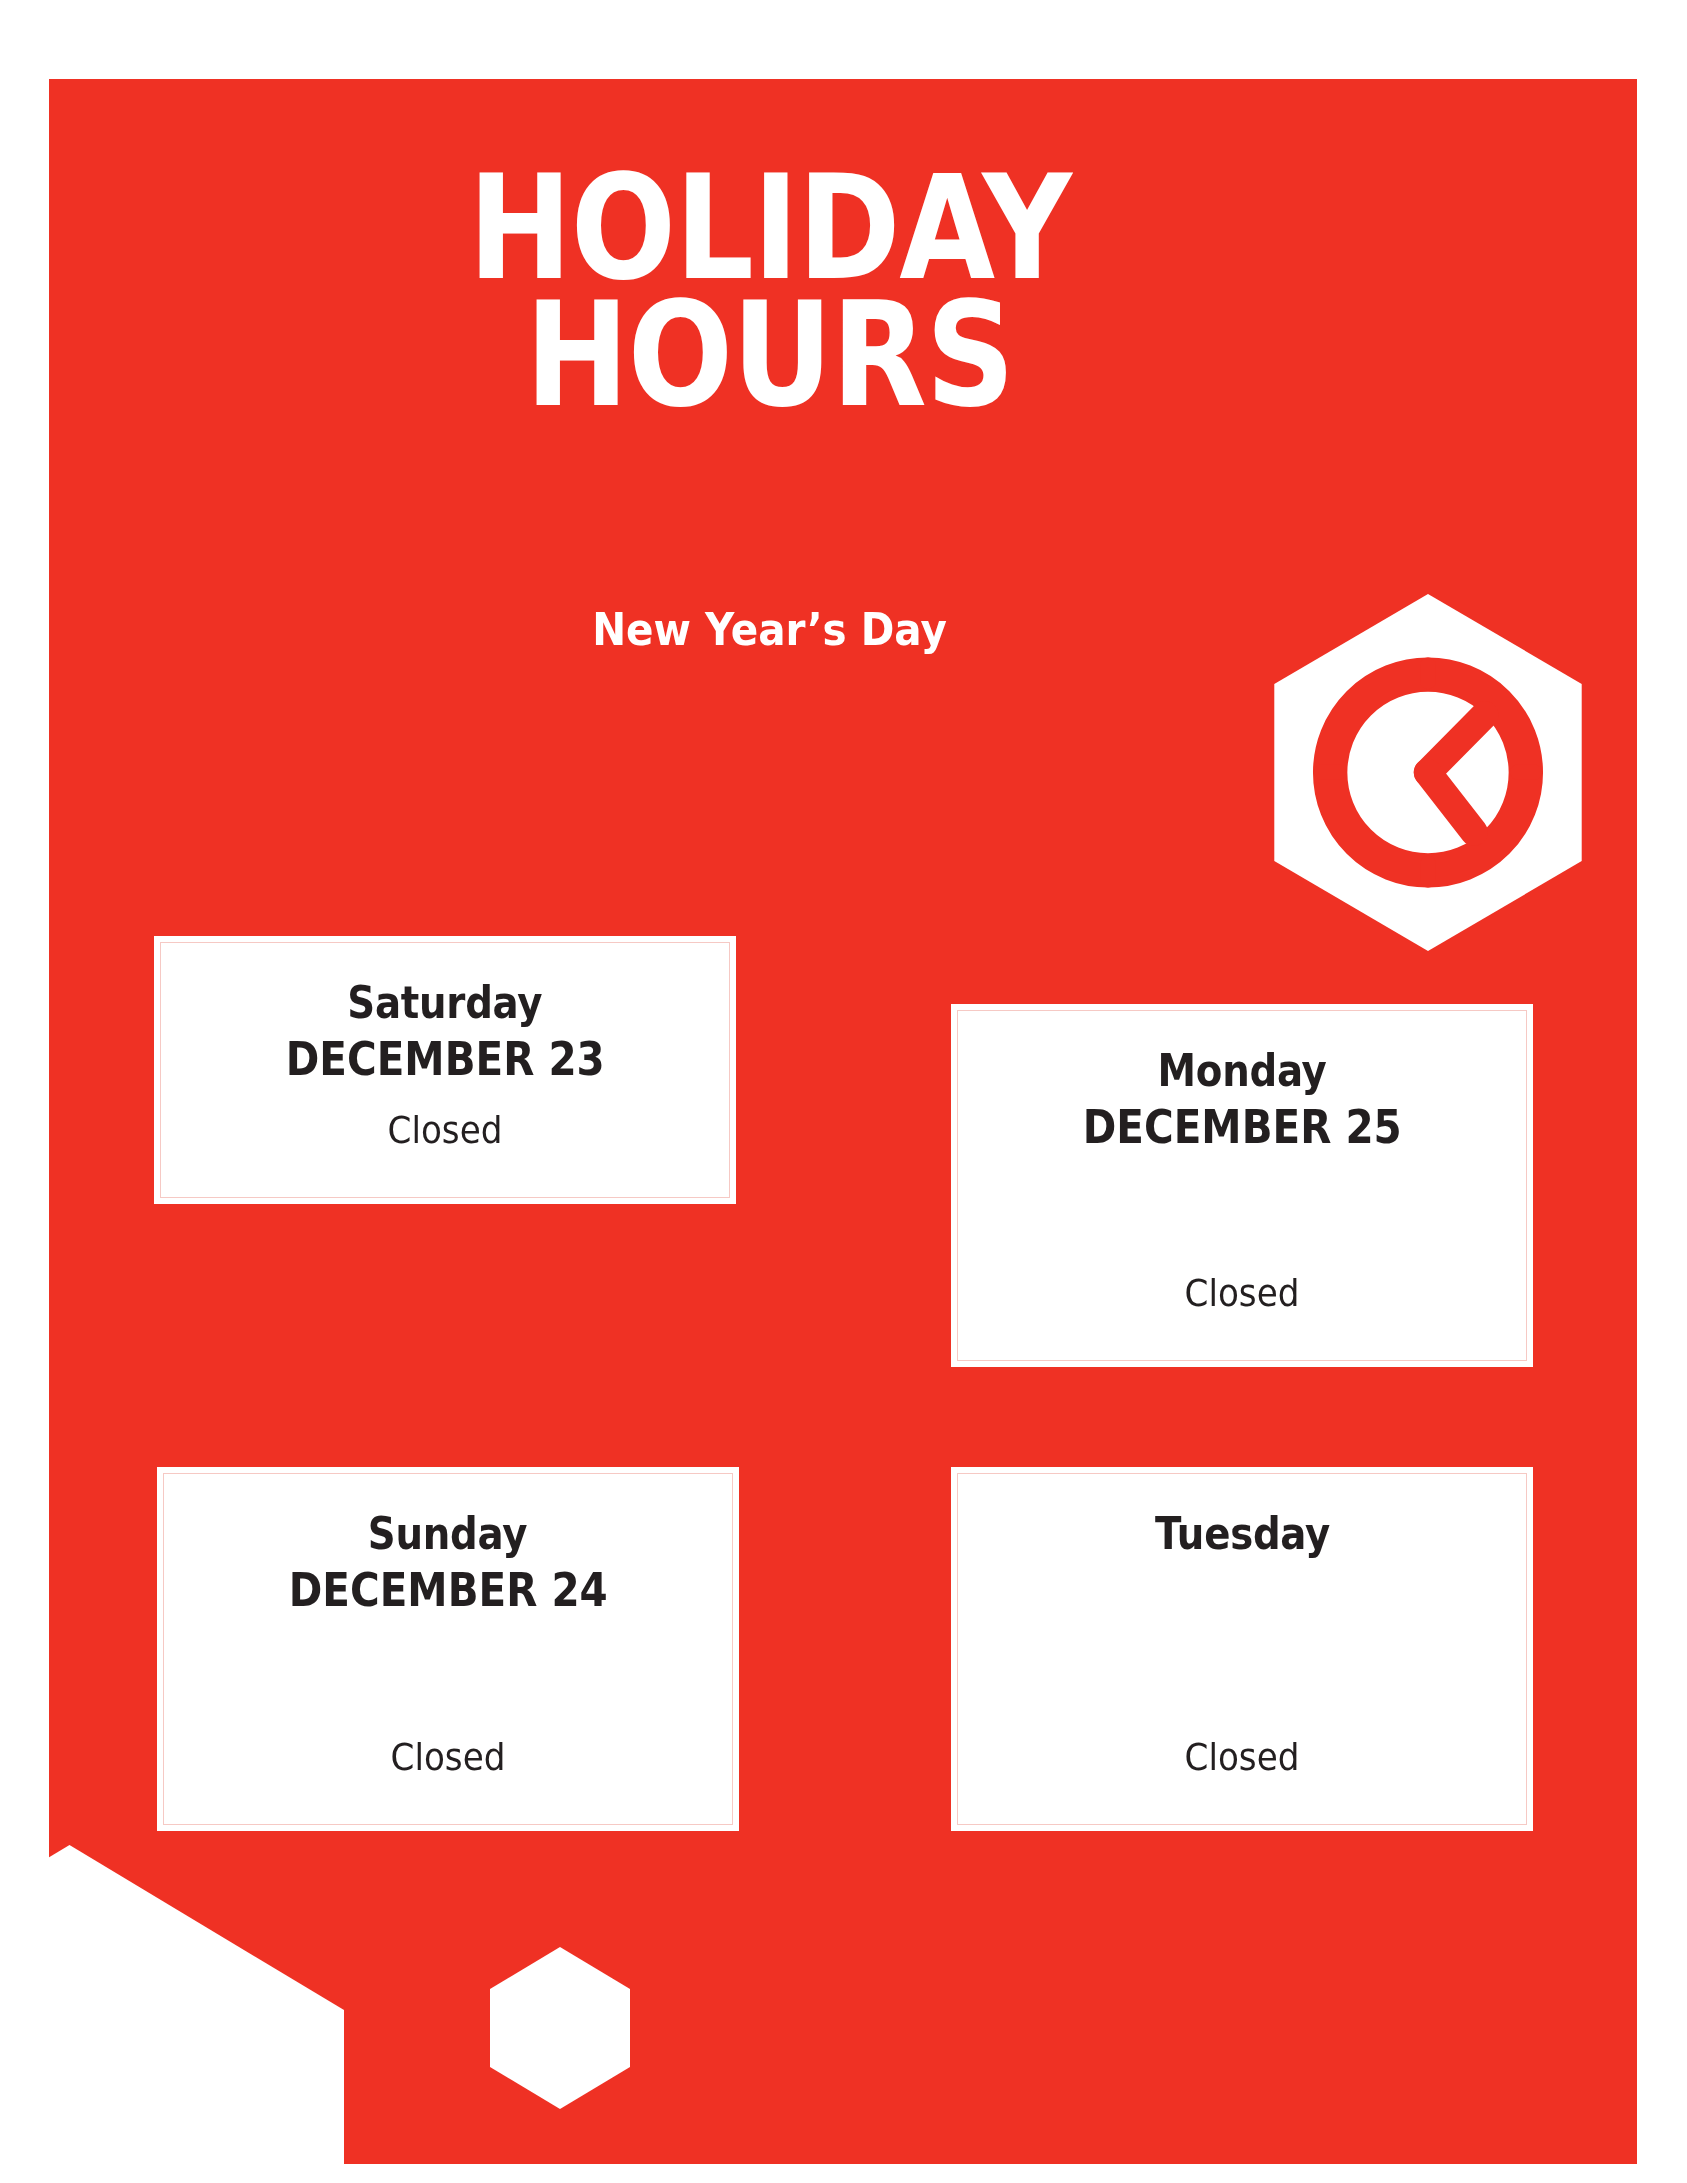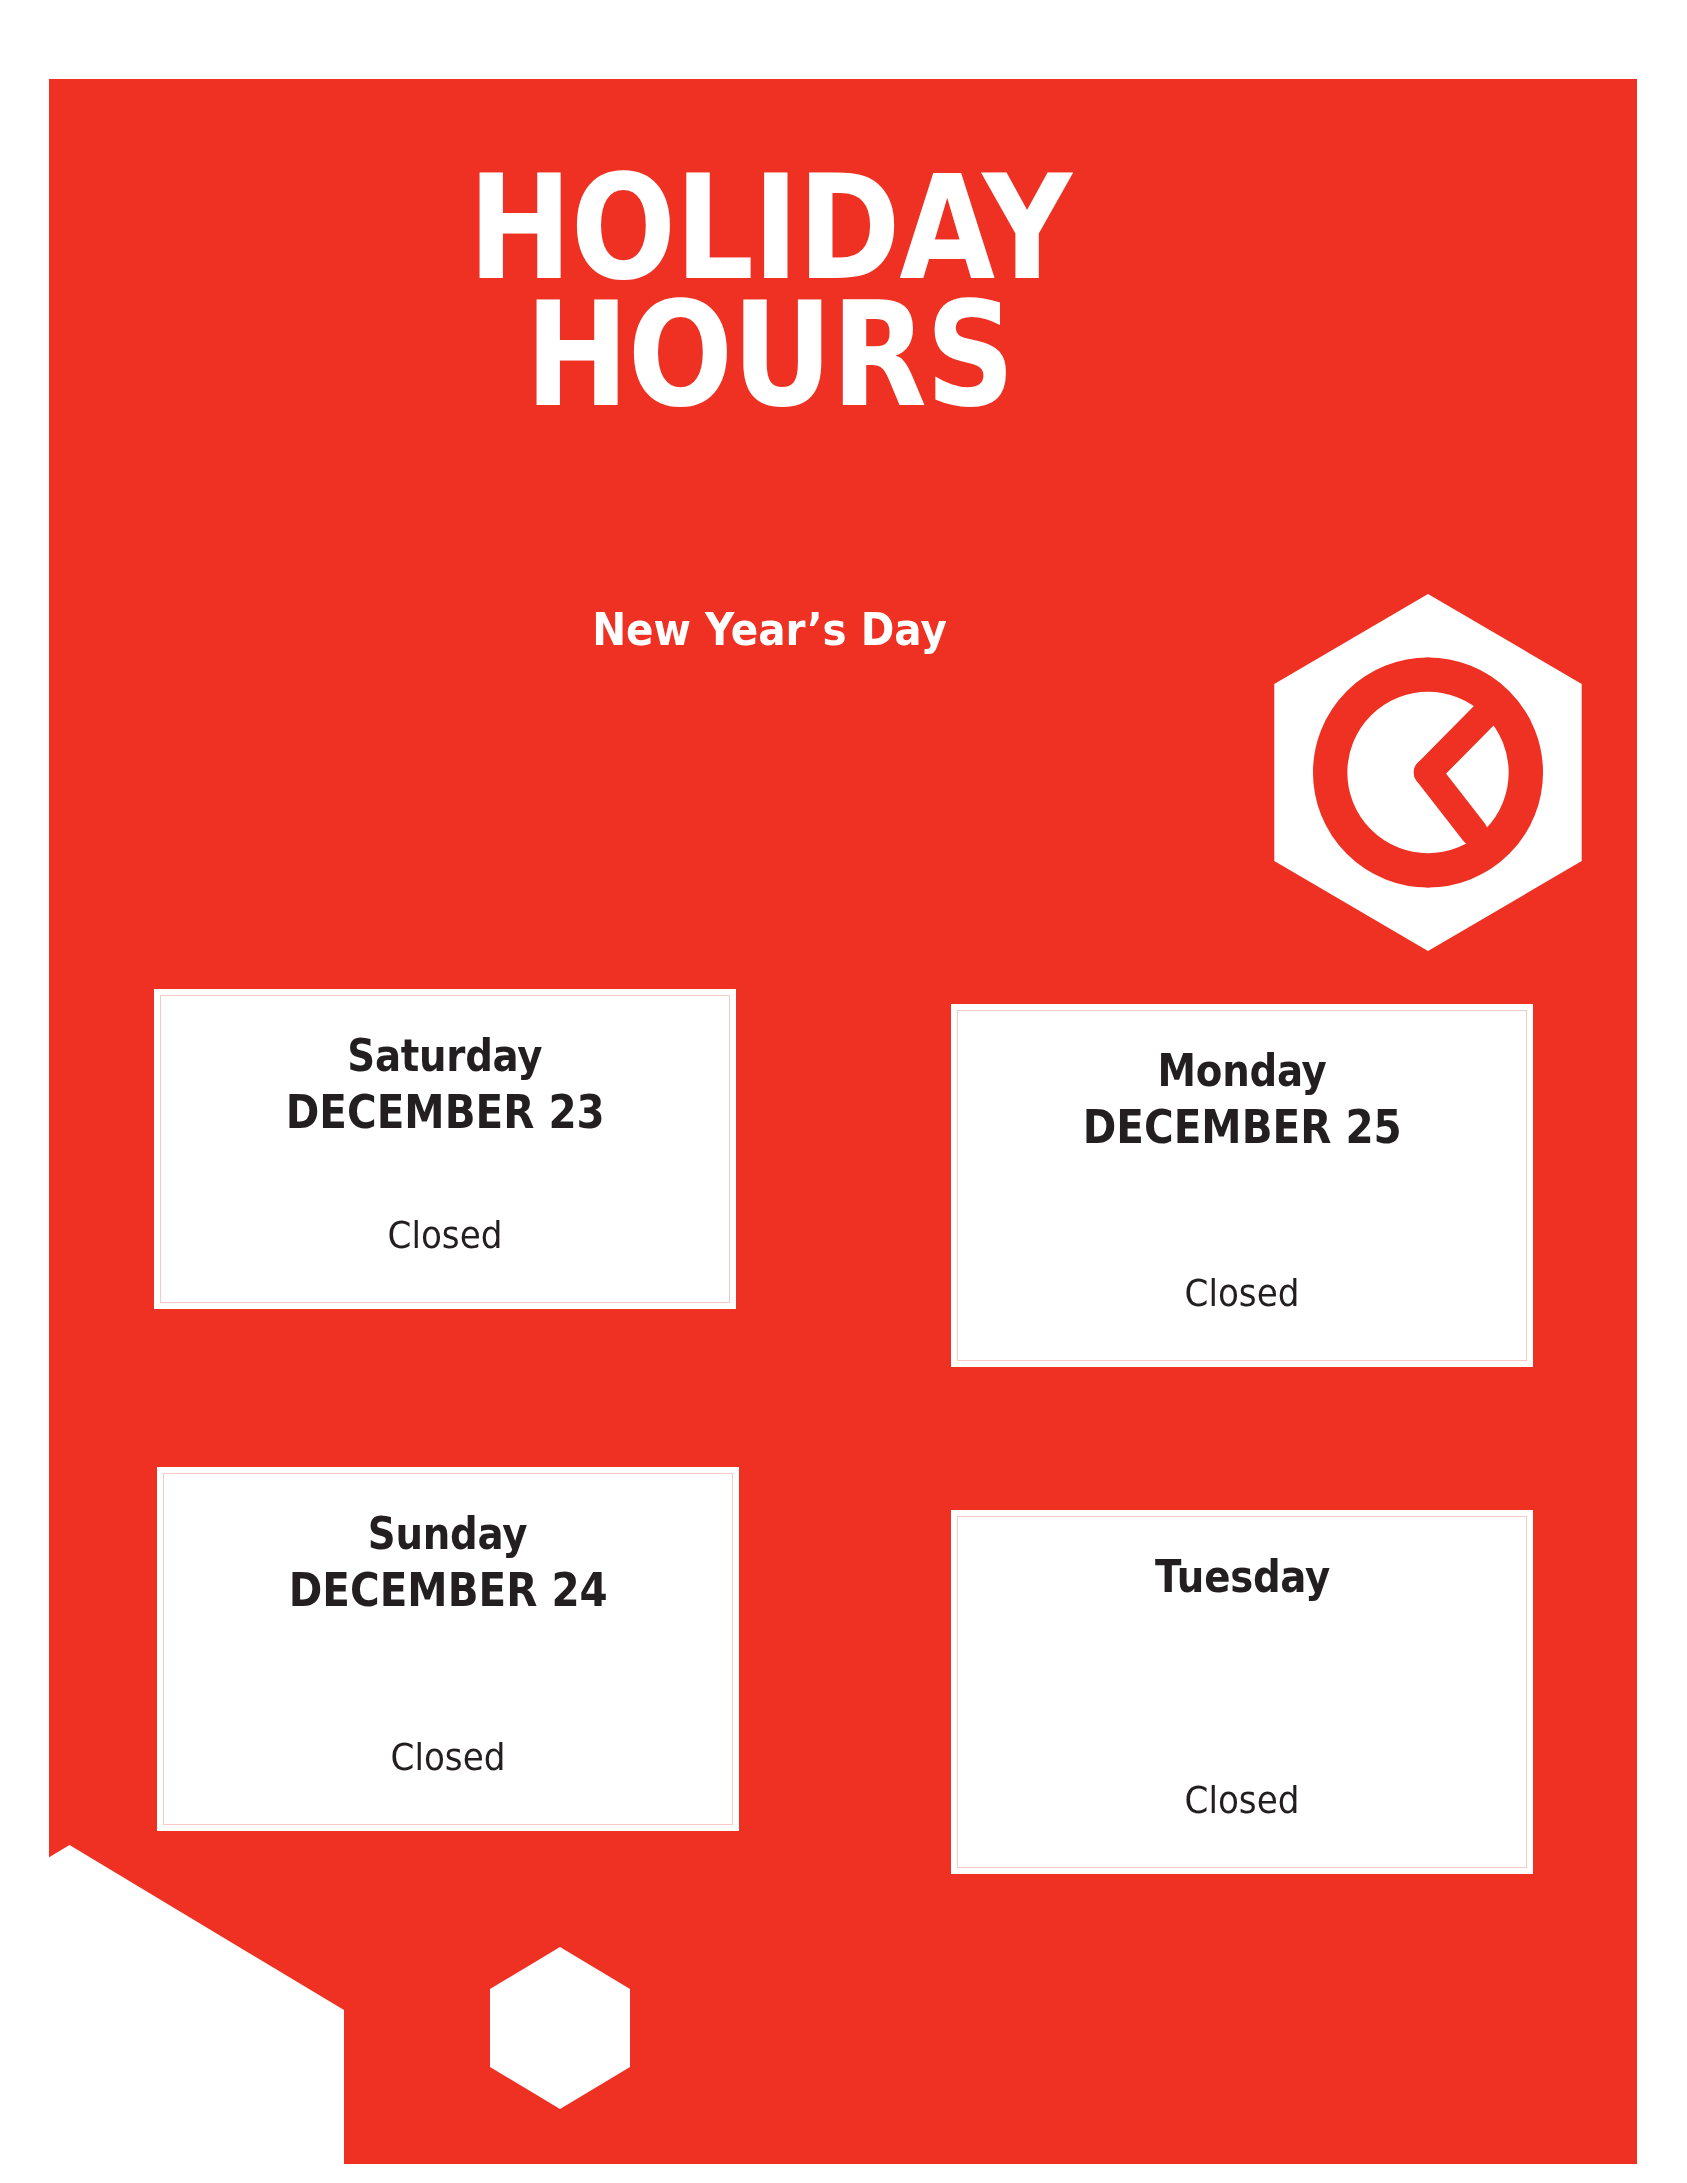--- a/index.html
+++ b/index.html
@@ -98,24 +98,24 @@
     top: 6px;
     right: 6px;
     bottom: 6px;
     border: 1.3px solid #F6C9C4;
     box-sizing: border-box;
     display: flex;
     flex-direction: column;
     align-items: center;
   }
 
-  #card-0 { left: 154px;  top: 959px; width: 582px; height: 320px; }
+  #card-0 { left: 154px;  top: 906px; width: 582px; height: 268px; }
   #card-1 { left: 951px; top: 974px; width: 582px; height: 363px; }
   #card-2 { left: 157px;  top: 1437px; width: 582px; height: 364px; }
-  #card-3 { left: 951px; top: 1480px; width: 582px; height: 364px; }
+  #card-3 { left: 951px; top: 1437px; width: 582px; height: 364px; }
 
   .card-weekday {
     margin-top: 37px;
     color: #231F20;
     font-family: "DejaVu Sans", "Liberation Sans", sans-serif;
     font-weight: bold;
     font-size: 44px;
     line-height: 1.05;
     letter-spacing: -0.3px;
     transform: scaleX(0.88);

